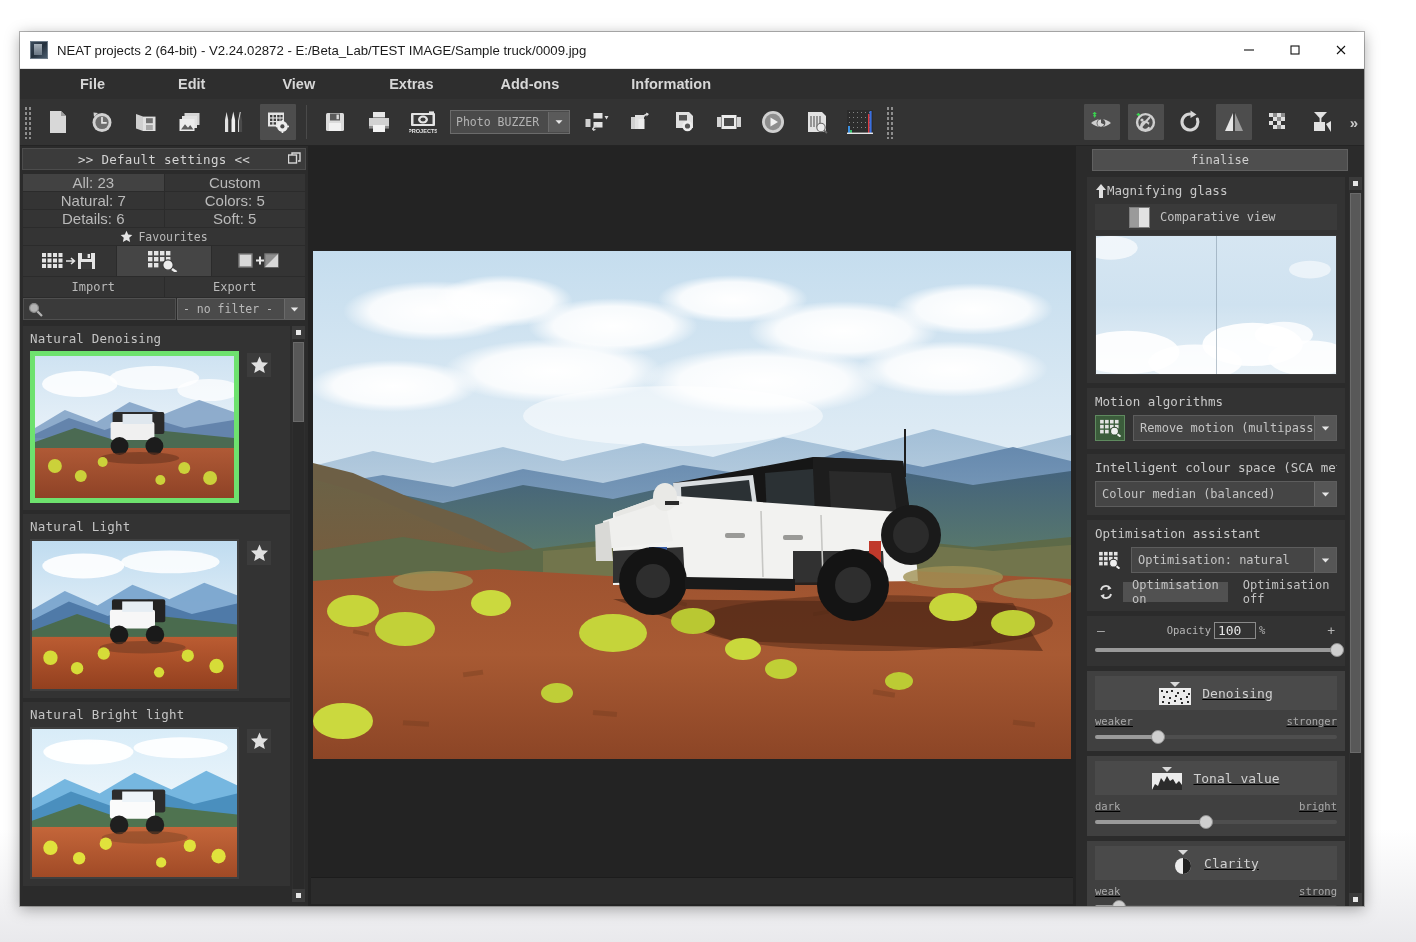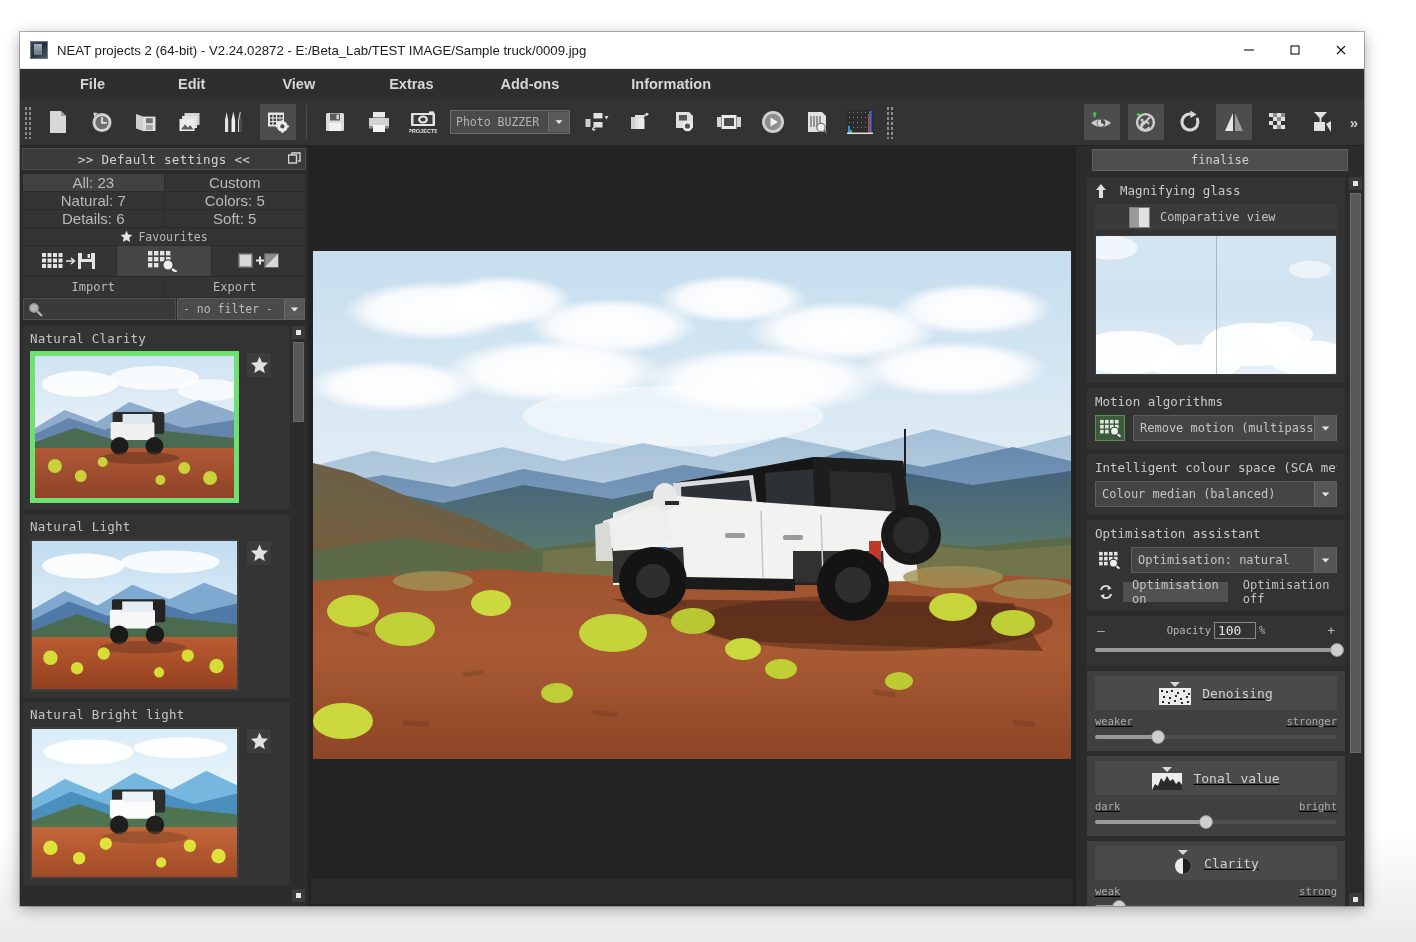--- a/index.html
+++ b/index.html
@@ -268,21 +268,21 @@
   .right-scroll-wrap { flex: 1; display: flex; min-height: 0; margin-top: 6px; }
   .right-content {
     flex: 1; min-width: 0; overflow: hidden;
     display: flex; flex-direction: column; gap: 5px;
     padding-left: 11px; padding-right: 2px;
   }
   .rsection { background: #333333; padding: 6px 8px 8px 8px; flex: 0 0 auto; }
   .rsec-title {
     font-size: 12.5px; color: #c9c9c9; font-family: "DejaVu Sans Mono", monospace;
     margin-bottom: 6px; white-space: nowrap; overflow: hidden;
-    display: flex; align-items: center; gap: 13px;
+    display: flex; align-items: center; gap: 0;
   }
   .cmp-row {
     background: #3a3a3a; height: 26px; display: flex; align-items: center;
     padding-left: 34px; gap: 10px; margin-bottom: 5px;
   }
   .cmp-check {
     width: 19px; height: 19px; border: 1px solid #7e7e7e;
     background: linear-gradient(90deg,#9a9a9a 50%, #e2e2e2 50%);
     flex: 0 0 auto; cursor: default;
   }
@@ -790,21 +790,21 @@
                 <path d="M1.8 3.6 L5.5 7.6 L9.2 3.6 Z" fill="#e6e6e6"></path>
               </svg>
           </div>
         </div>
       </div>
 
       <div class="preset-scroll-wrap">
         <div class="preset-list">
 
           <div class="preset-card">
-            <div class="preset-title">Natural Clarity</div>
+            <div class="preset-title">Natural Denoising</div>
             <div class="preset-body">
               <div class="thumb-frame selected">
                 <div class="thumb-img">
                   <svg width="100%" height="100%" viewBox="0 0 200 142" preserveAspectRatio="none">
                     <defs>
                       <linearGradient id="sk1" x1="0" y1="0" x2="0" y2="1">
                         <stop offset="0%" stop-color="#cfe3f2"></stop>
                           <stop offset="55%" stop-color="#e8f1f8"></stop>
                           <stop offset="100%" stop-color="#f3f7fa"></stop>
                       </linearGradient>

